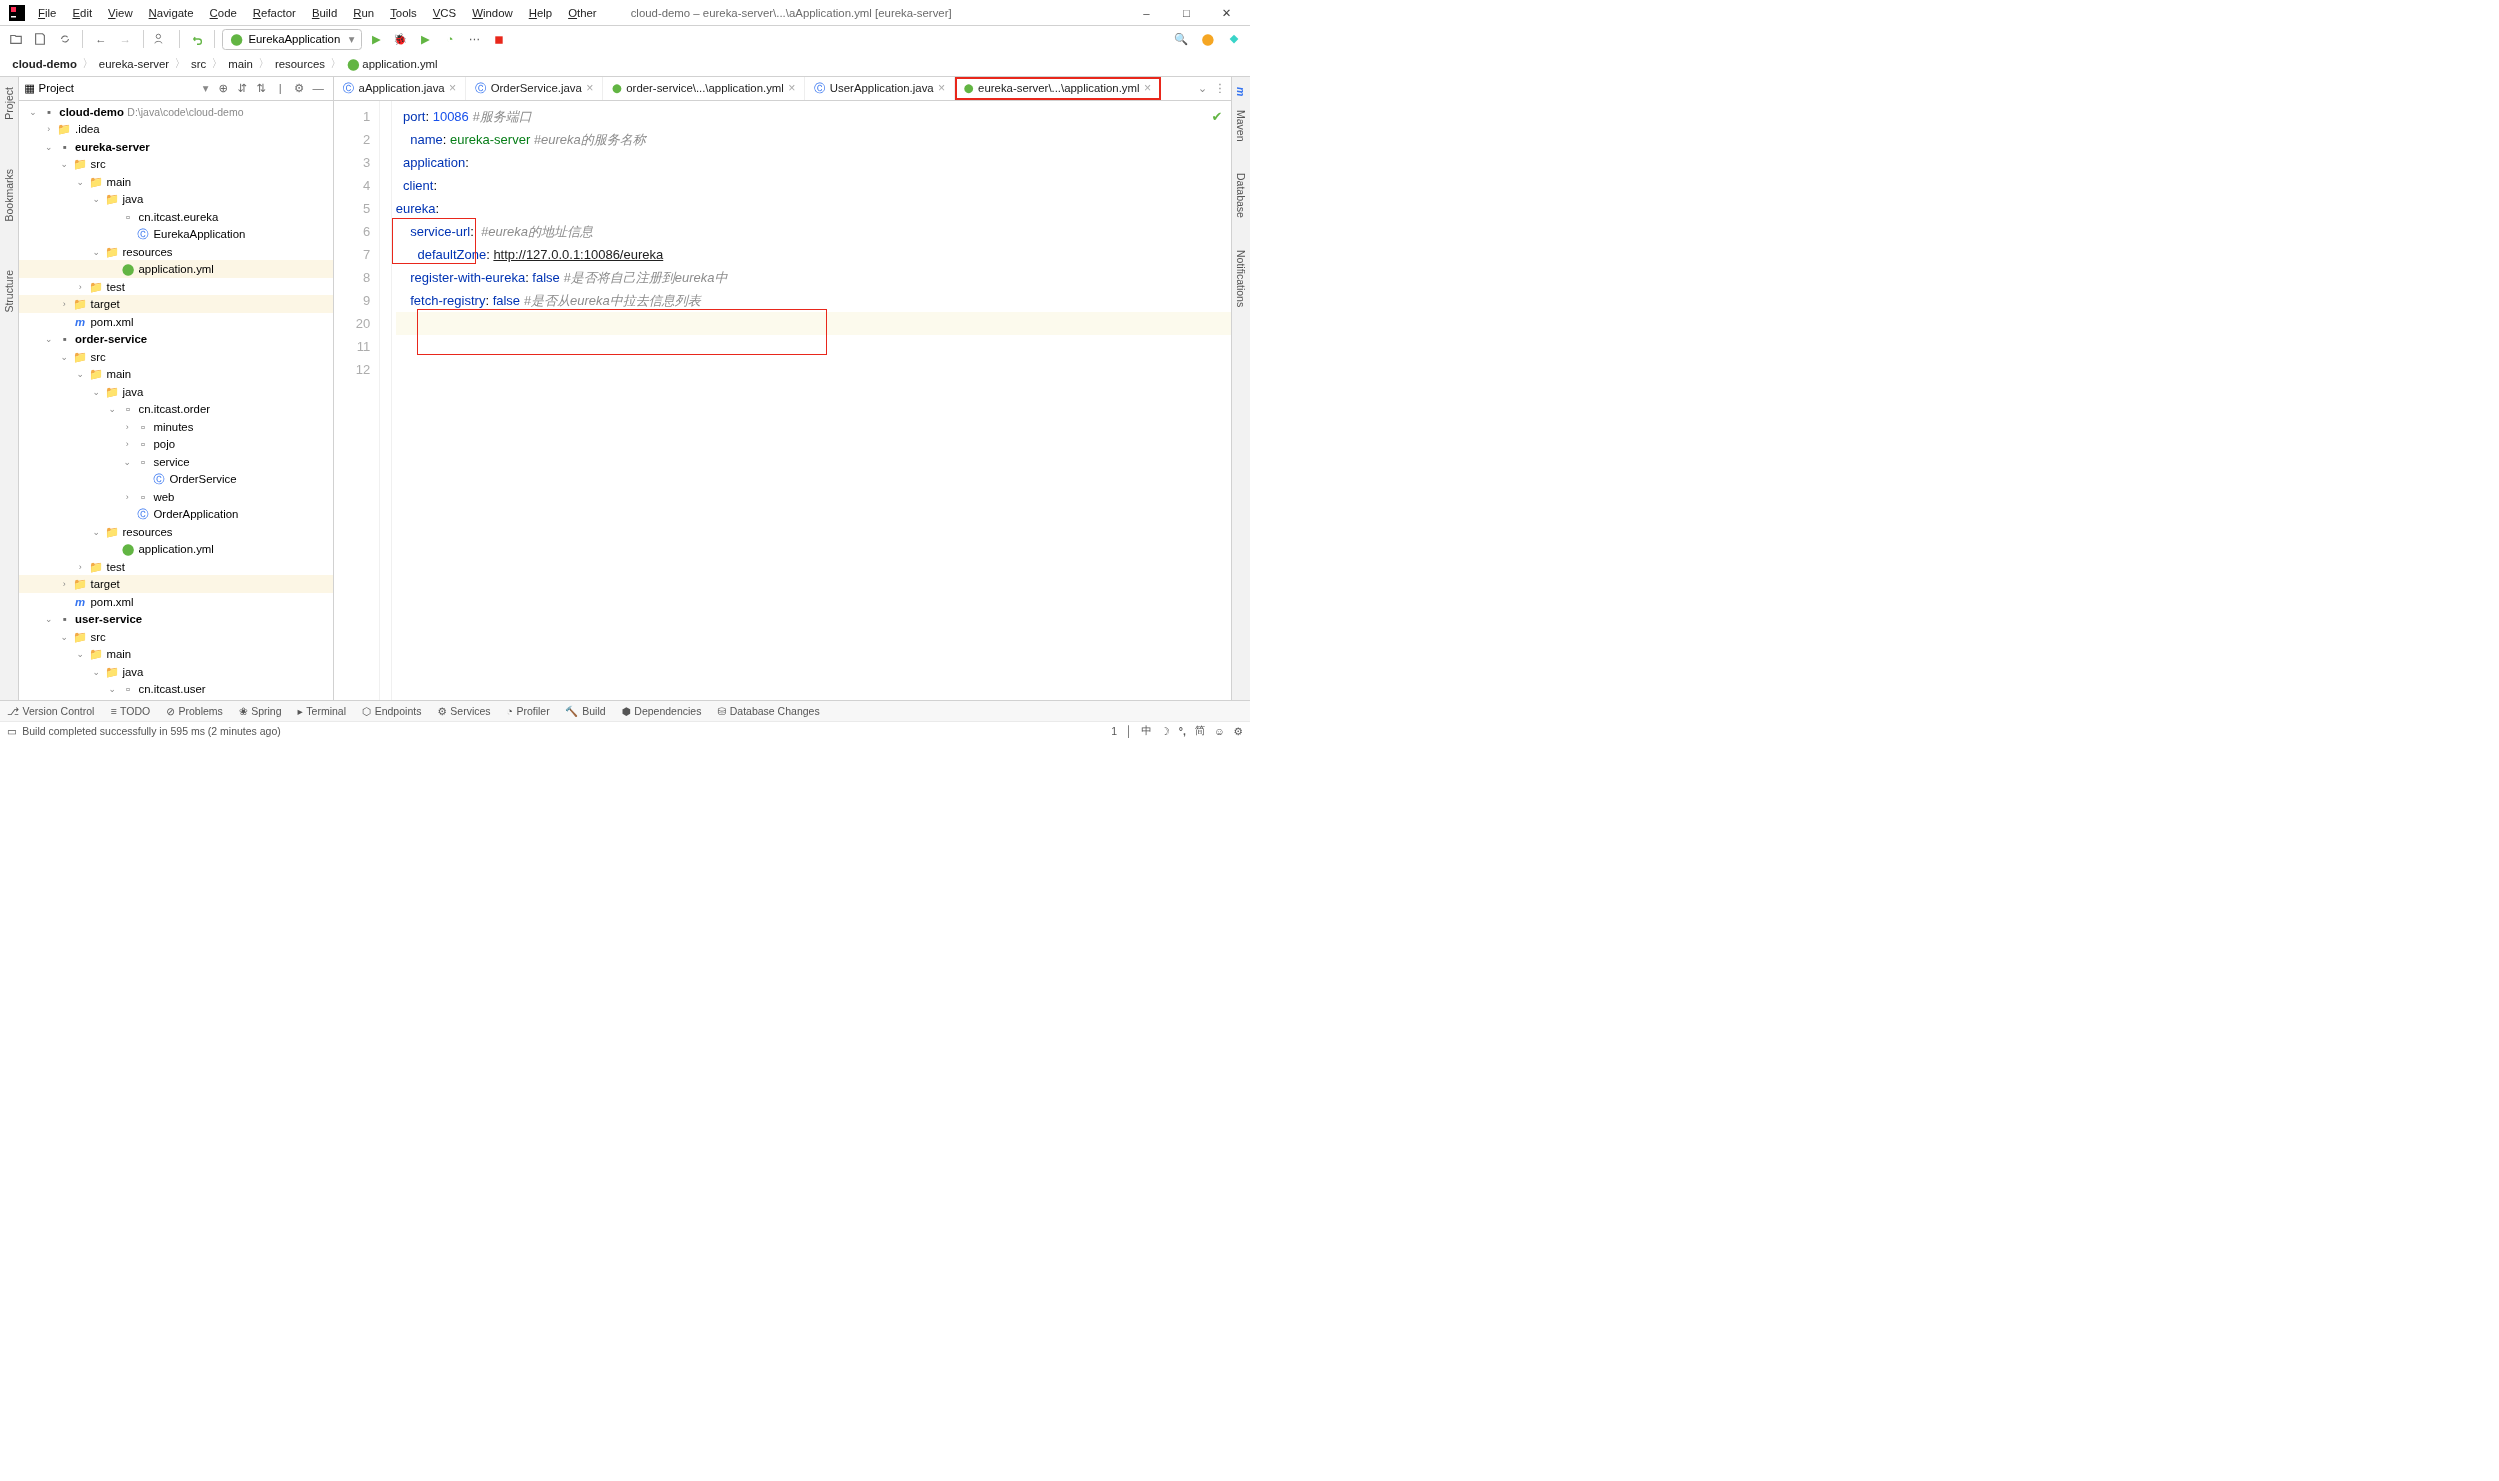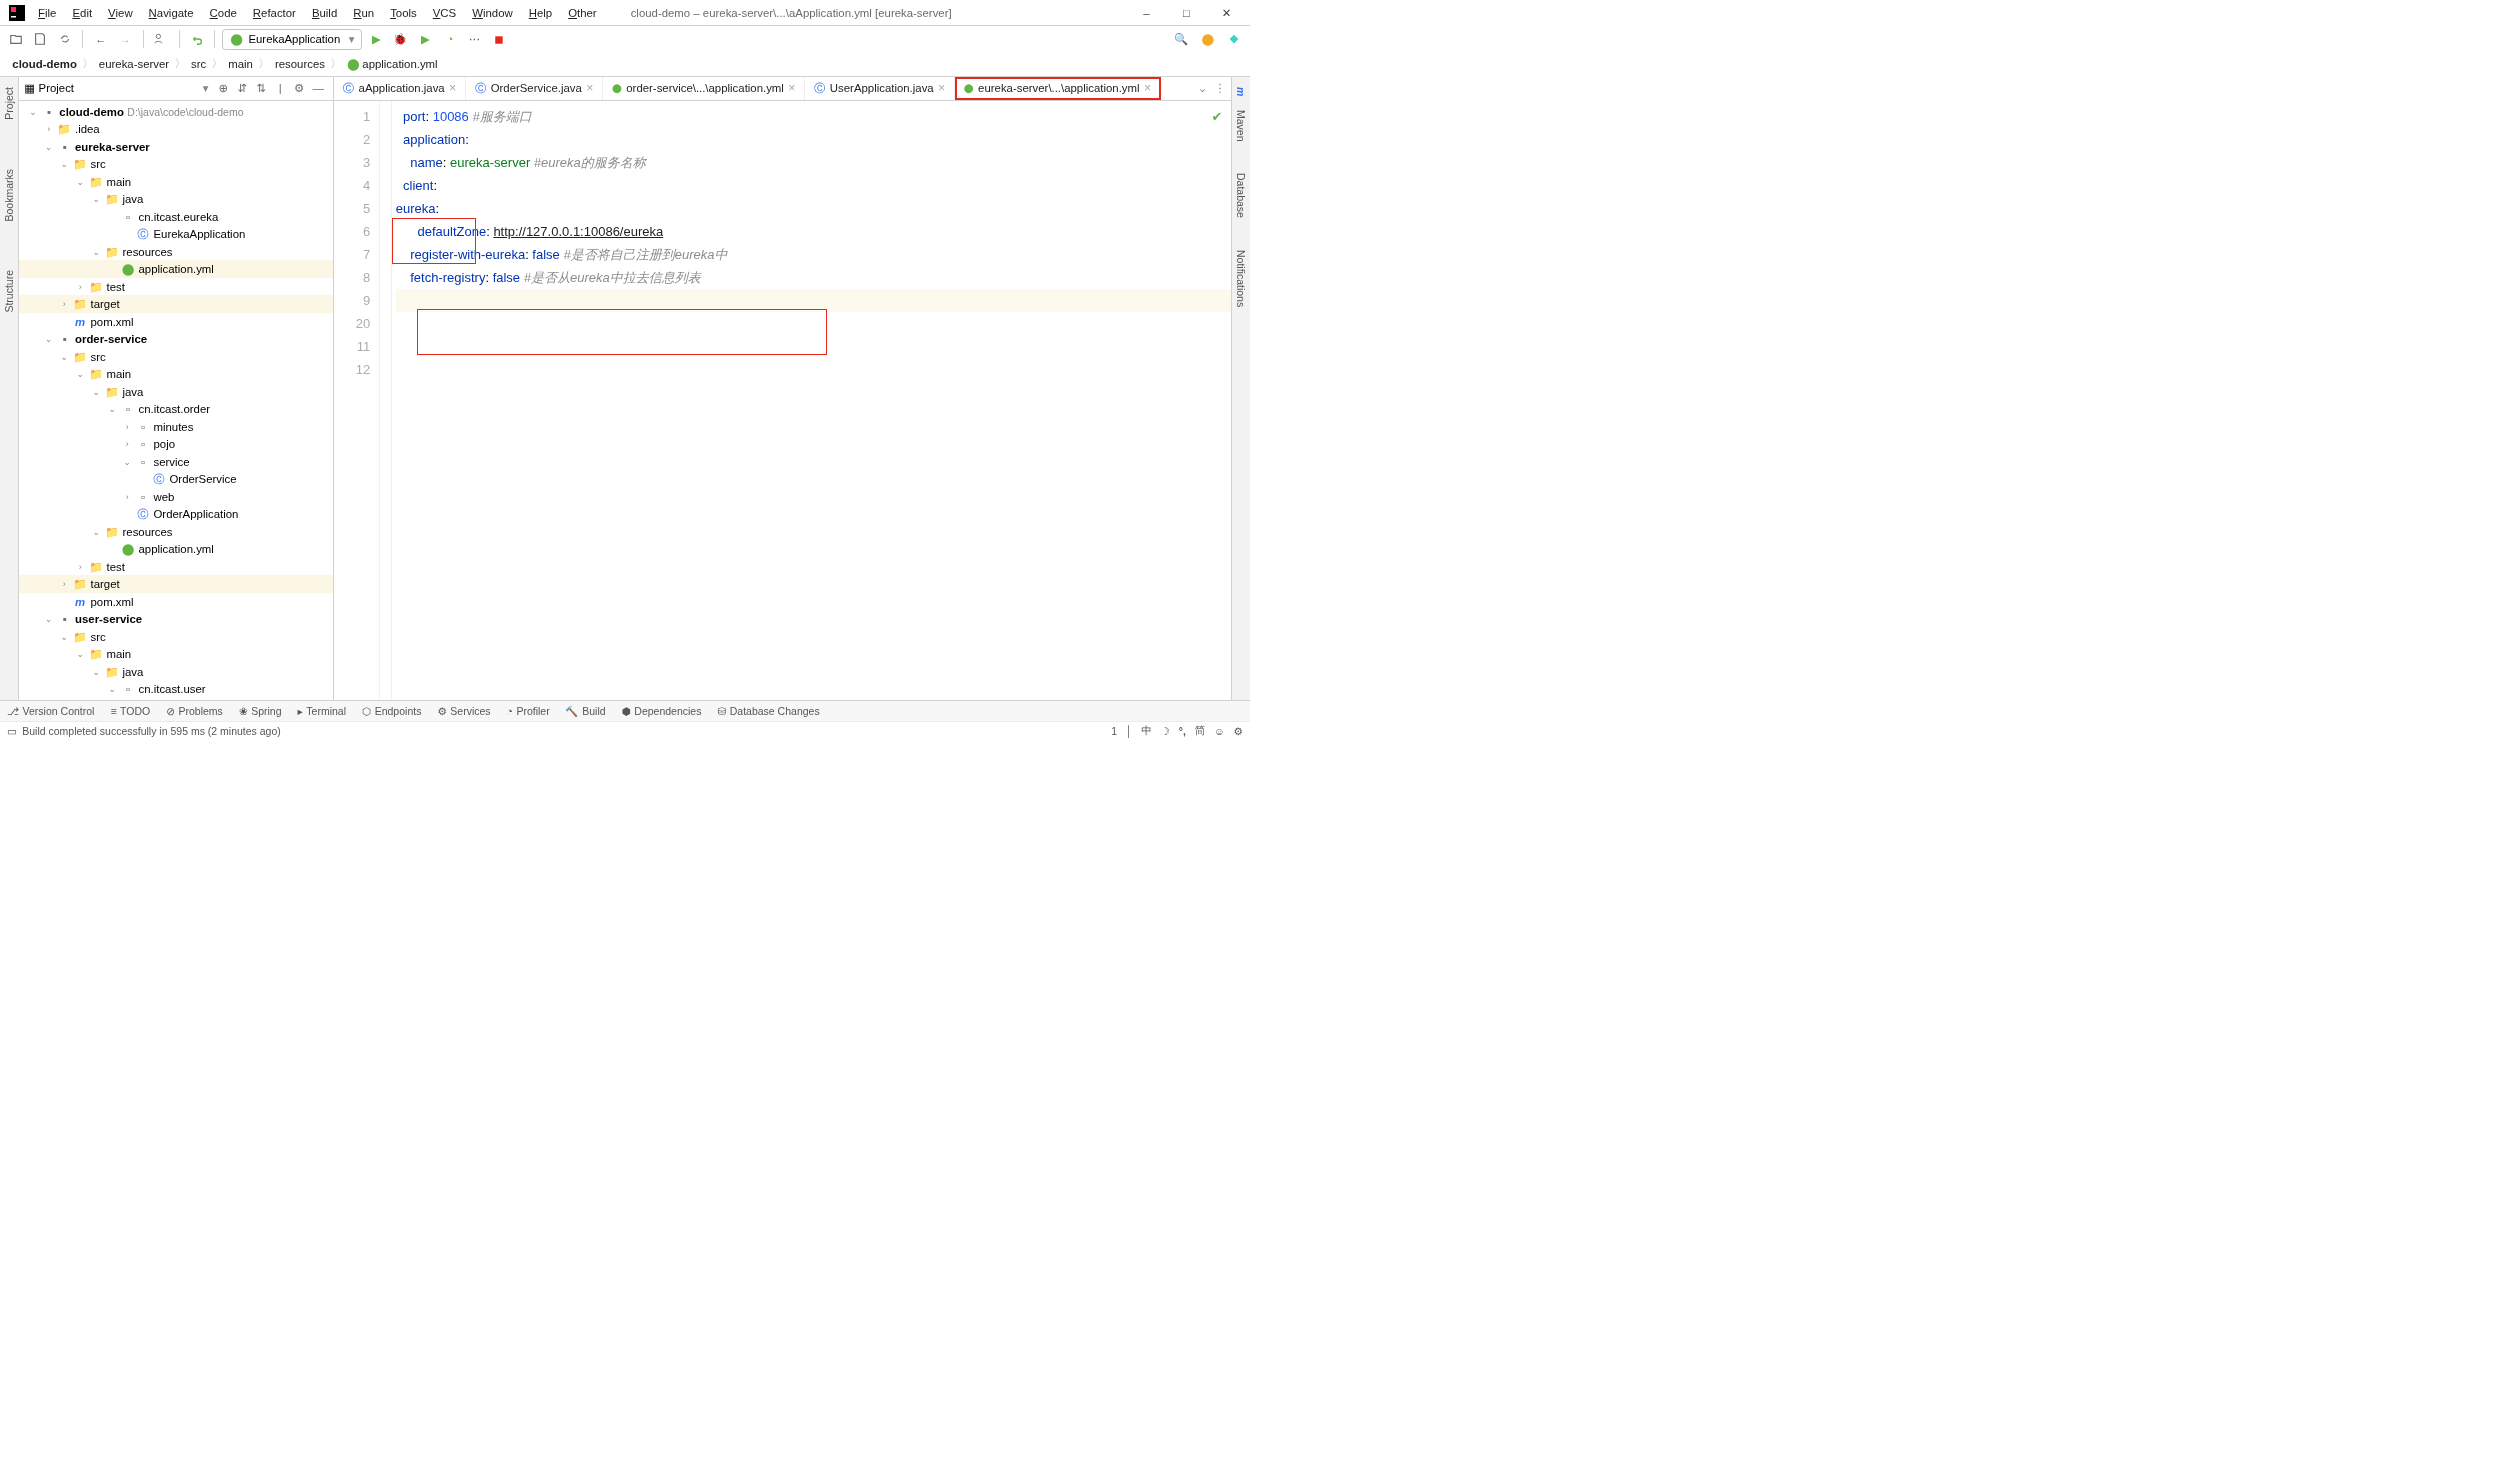--- a/index.html
+++ b/index.html
@@ -537,24 +537,25 @@
           <div>8</div>
           <div>9</div>
           <div>20</div>
           <div>11</div>
           <div>12</div>
         </div>
       <div class="fold-gutter"></div>
       <div class="code" id="code">
         <div class="editor-status"><span class="check">✔</span></div>
           <div class="line">  <span class="k">port</span>: <span class="n">10086</span> <span class="c">#服务端口</span></div>
+          <div class="line">    <span class="k">name</span>: <span class="v">eureka-server</span> <span class="c">#eureka的服务名称</span></div>
           <div class="line">  <span class="k">application</span>:</div>
-          <div class="line">    <span class="k">name</span>: <span class="v">eureka-server</span> <span class="c">#eureka的服务名称</span></div>
           <div class="line">  <span class="k">client</span>:</div>
           <div class="line"><span class="k">eureka</span>:</div>
+          <div class="line">    <span class="k">service-url</span>:  <span class="c">#eureka的地址信息</span></div>
           <div class="line">      <span class="k" style="">defaultZone</span>: <span class="url">http://127.0.0.1:10086/eureka</span></div>
           <div class="line">    <span class="k">register-with-eureka</span>: <span class="k">false</span> <span class="c">#是否将自己注册到eureka中</span></div>
           <div class="line">    <span class="k">fetch-registry</span>: <span class="k">false</span> <span class="c">#是否从eureka中拉去信息列表</span></div>
           <div class="line cur"></div>
           <div class="red-box" style="top: 117px; left: 0px; width: 84px; height: 46px;"></div>
           <div class="red-box" style="top: 208px; left: 24.5px; width: 410px; height: 46px;"></div>
         </div>
     </div>
   </div>
 

